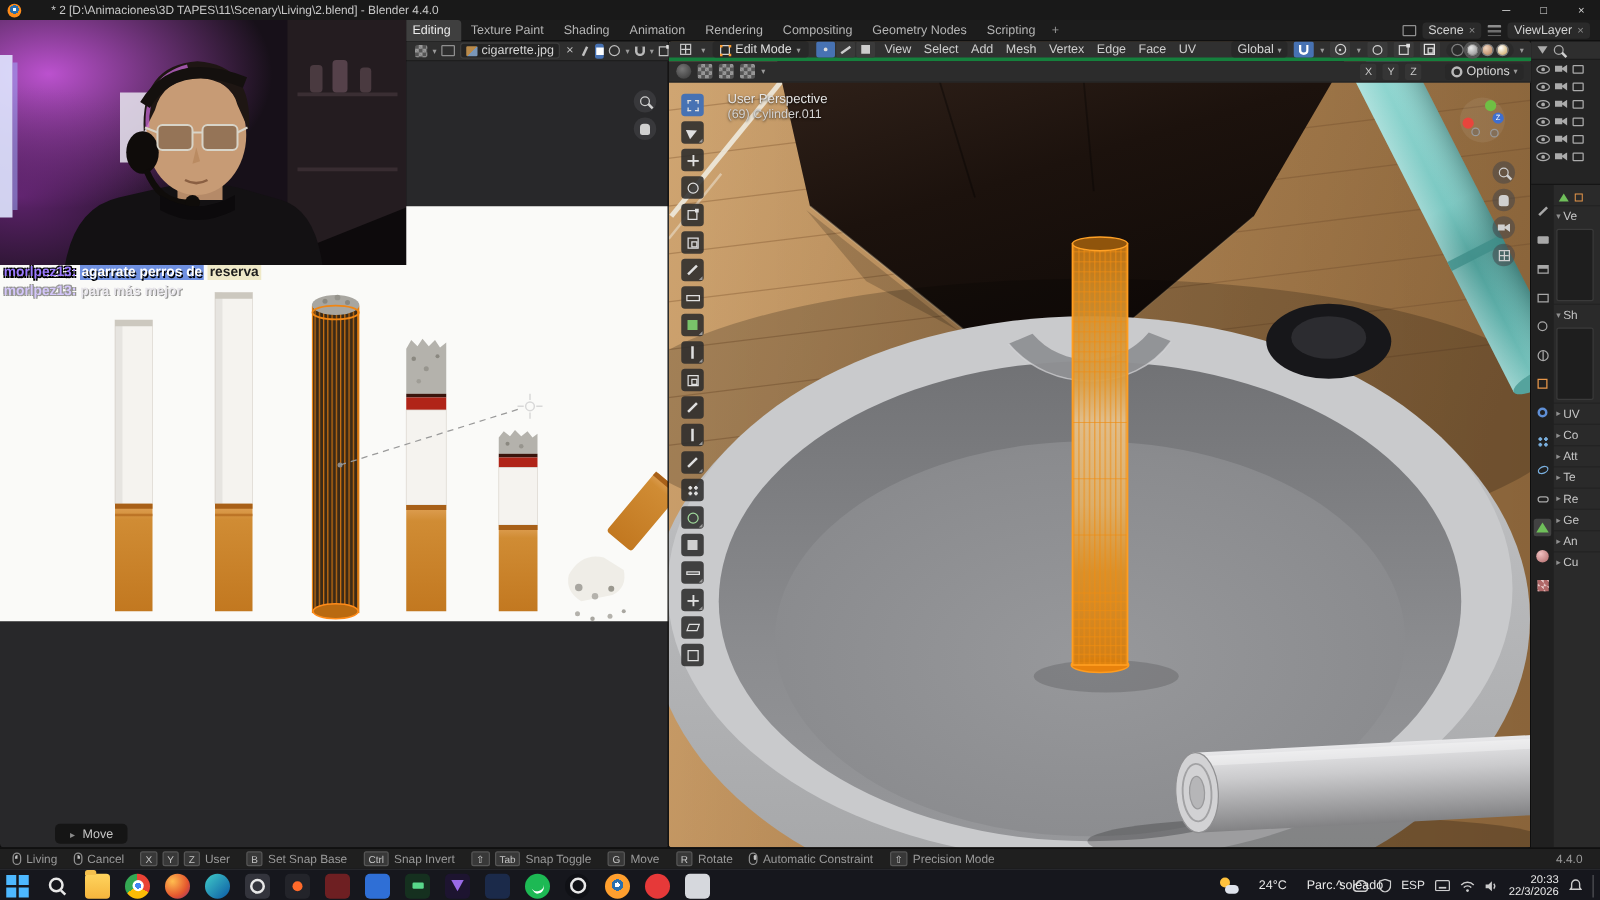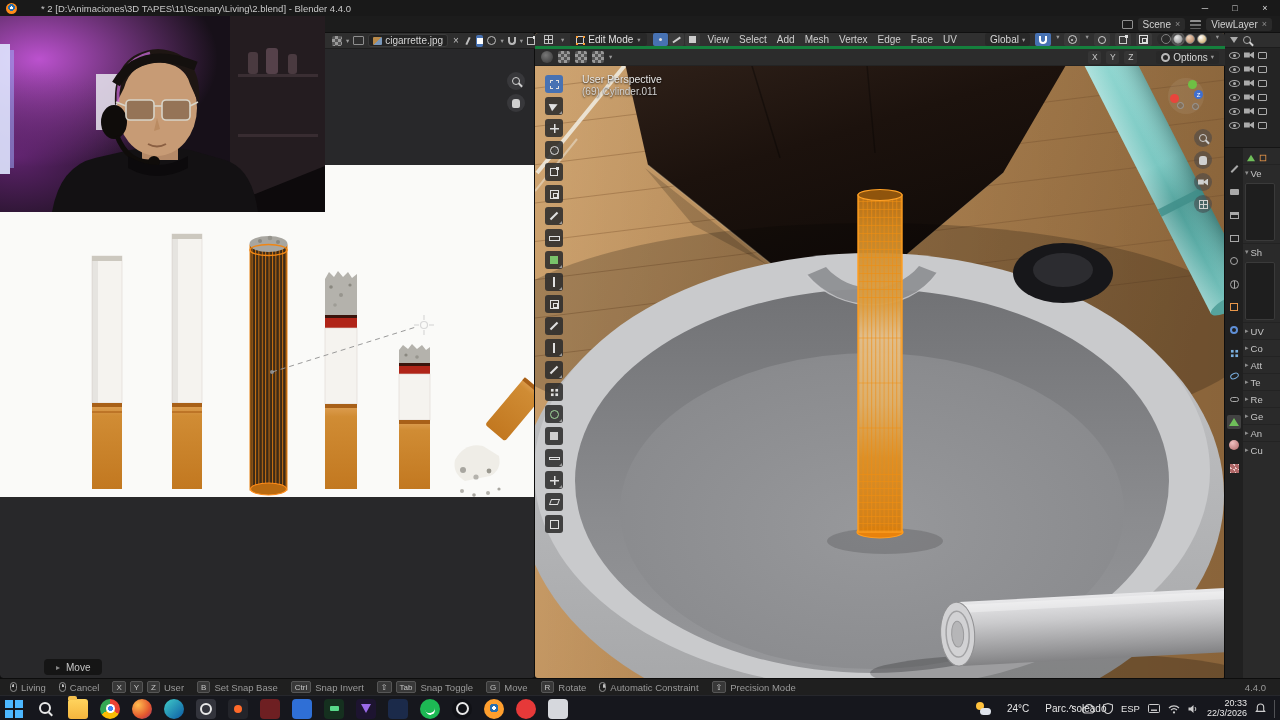--- a/index.html
+++ b/index.html
@@ -48,21 +48,21 @@
   .menu-item{color:#cfcfcf;font-size:10px;padding:0 2px;white-space:nowrap;}
   .modechip{display:flex;align-items:center;gap:4px;background:#282828;border-radius:3px;padding:1px 6px;height:13px;color:#e0e0e0;}
   .cubeico{width:8px;height:8px;border:1px solid #cfcfcf;position:relative;}
   .cubeico::after{content:"";position:absolute;width:2px;height:2px;background:#ff9e30;left:-1px;top:-1px;box-shadow:7px 0 #ff9e30,0 7px #ff9e30,7px 7px #ff9e30;}
   .selmodes{display:flex;gap:1px;}
   .selm{width:15px;height:13px;background:#3a3a3a;border-radius:2px;position:relative;}
   .selm.on{background:#4772b3;}
   .selm.v::after{content:"";position:absolute;left:6px;top:5px;width:3px;height:3px;background:#ddd;border-radius:50%;}
   .selm.e::after{content:"";position:absolute;left:3px;top:6px;width:9px;height:1.5px;background:#ccc;transform:rotate(-35deg);}
   .selm.f::after{content:"";position:absolute;left:4px;top:3px;width:7px;height:7px;background:#ccc;}
-  .vp-right{margin-left:auto;display:flex;align-items:flex-start;gap:5px;}
+  .vp-right{margin-left:auto;display:flex;align-items:center;gap:5px;}
   .gchip{display:flex;align-items:center;gap:3px;background:#282828;border-radius:3px;padding:1px 5px;height:13px;color:#d8d8d8;}
   .ico-magnet{width:8px;height:8px;border:2px solid #b8b8b8;border-top:none;border-radius:0 0 5px 5px;}
   .ico-prop{width:9px;height:9px;border:1px solid #cfcfcf;border-radius:50%;position:relative;}
   .ico-prop::after{content:"";position:absolute;left:2.5px;top:2.5px;width:2px;height:2px;background:#cfcfcf;border-radius:50%;}
   .tglbtn{width:16px;height:13px;border-radius:2px;background:#3a3a3a;display:flex;align-items:center;justify-content:center;}
   .tglbtn.on{background:#4772b3;}
   .shading{display:flex;align-items:center;gap:2px;background:#2a2a2a;border-radius:7px;padding:1px 4px;}
   .sph{width:10px;height:10px;border-radius:50%;border:1px solid #7f7f7f;}
   .sph.wire{background:transparent;}
   .sph.solid{background:radial-gradient(circle at 35% 30%,#e8e8e8,#8a8a8a);outline:2px solid #555;}
@@ -205,20 +205,31 @@
     <span class="blogo"></span>
     <span class="title-text">* 2 [D:\Animaciones\3D TAPES\11\Scenary\Living\2.blend] - Blender 4.4.0</span>
     <div class="winctl">
       <span class="winbtn">─</span>
       <span class="winbtn">□</span>
       <span class="winbtn">×</span>
     </div>
   </div>
 
   <div class="topbar">
+    <div class="tabs">
+      <span class="tab active">Editing</span>
+      <span class="tab">Texture Paint</span>
+      <span class="tab">Shading</span>
+      <span class="tab">Animation</span>
+      <span class="tab">Rendering</span>
+      <span class="tab">Compositing</span>
+      <span class="tab">Geometry Nodes</span>
+      <span class="tab">Scripting</span>
+      <span class="tab addtab">+</span>
+    </div>
     <div class="tb-right">
       <span class="mini-ico"></span>
       <span class="chipsel">
           <span>Scene</span>
           <span class="x">×</span>
         </span>
       <span class="mini-ico layers"></span>
       <span class="chipsel">
           <span>ViewLayer</span>
           <span class="x">×</span>
@@ -976,14 +987,25 @@
         <line x1="190" y1="90" x2="198" y2="86"></line>
       </g>
       <path d="M157,102 l3,11 -6,2" fill="#b08055" opacity="0.6"></path>
       <path d="M148,128 Q157,133 166,128" stroke="#8a5f42" stroke-width="2" fill="none"></path>
       <path d="M117,120 Q128,147 150,146" stroke="#0f0c0a" stroke-width="5" fill="none"></path>
       <circle cx="154" cy="146" r="6" fill="#0f0c0a"></circle>
       <path d="M128,140 Q157,158 188,140 L188,152 Q157,168 128,152 Z" fill="#0c0a0c"></path>
     </svg>
   </div>
 
+  <div class="chat">
+    <div>
+      <span class="user">morlpez13:</span>
+      <span class="sel">agarrate perros de</span>
+      <span class="hl">reserva</span>
+    </div>
+    <div class="faded">
+      <span class="user">morlpez13:</span>
+      <span>para más mejor</span>
+    </div>
+  </div>
 
 </div>
 
 </body></html>

